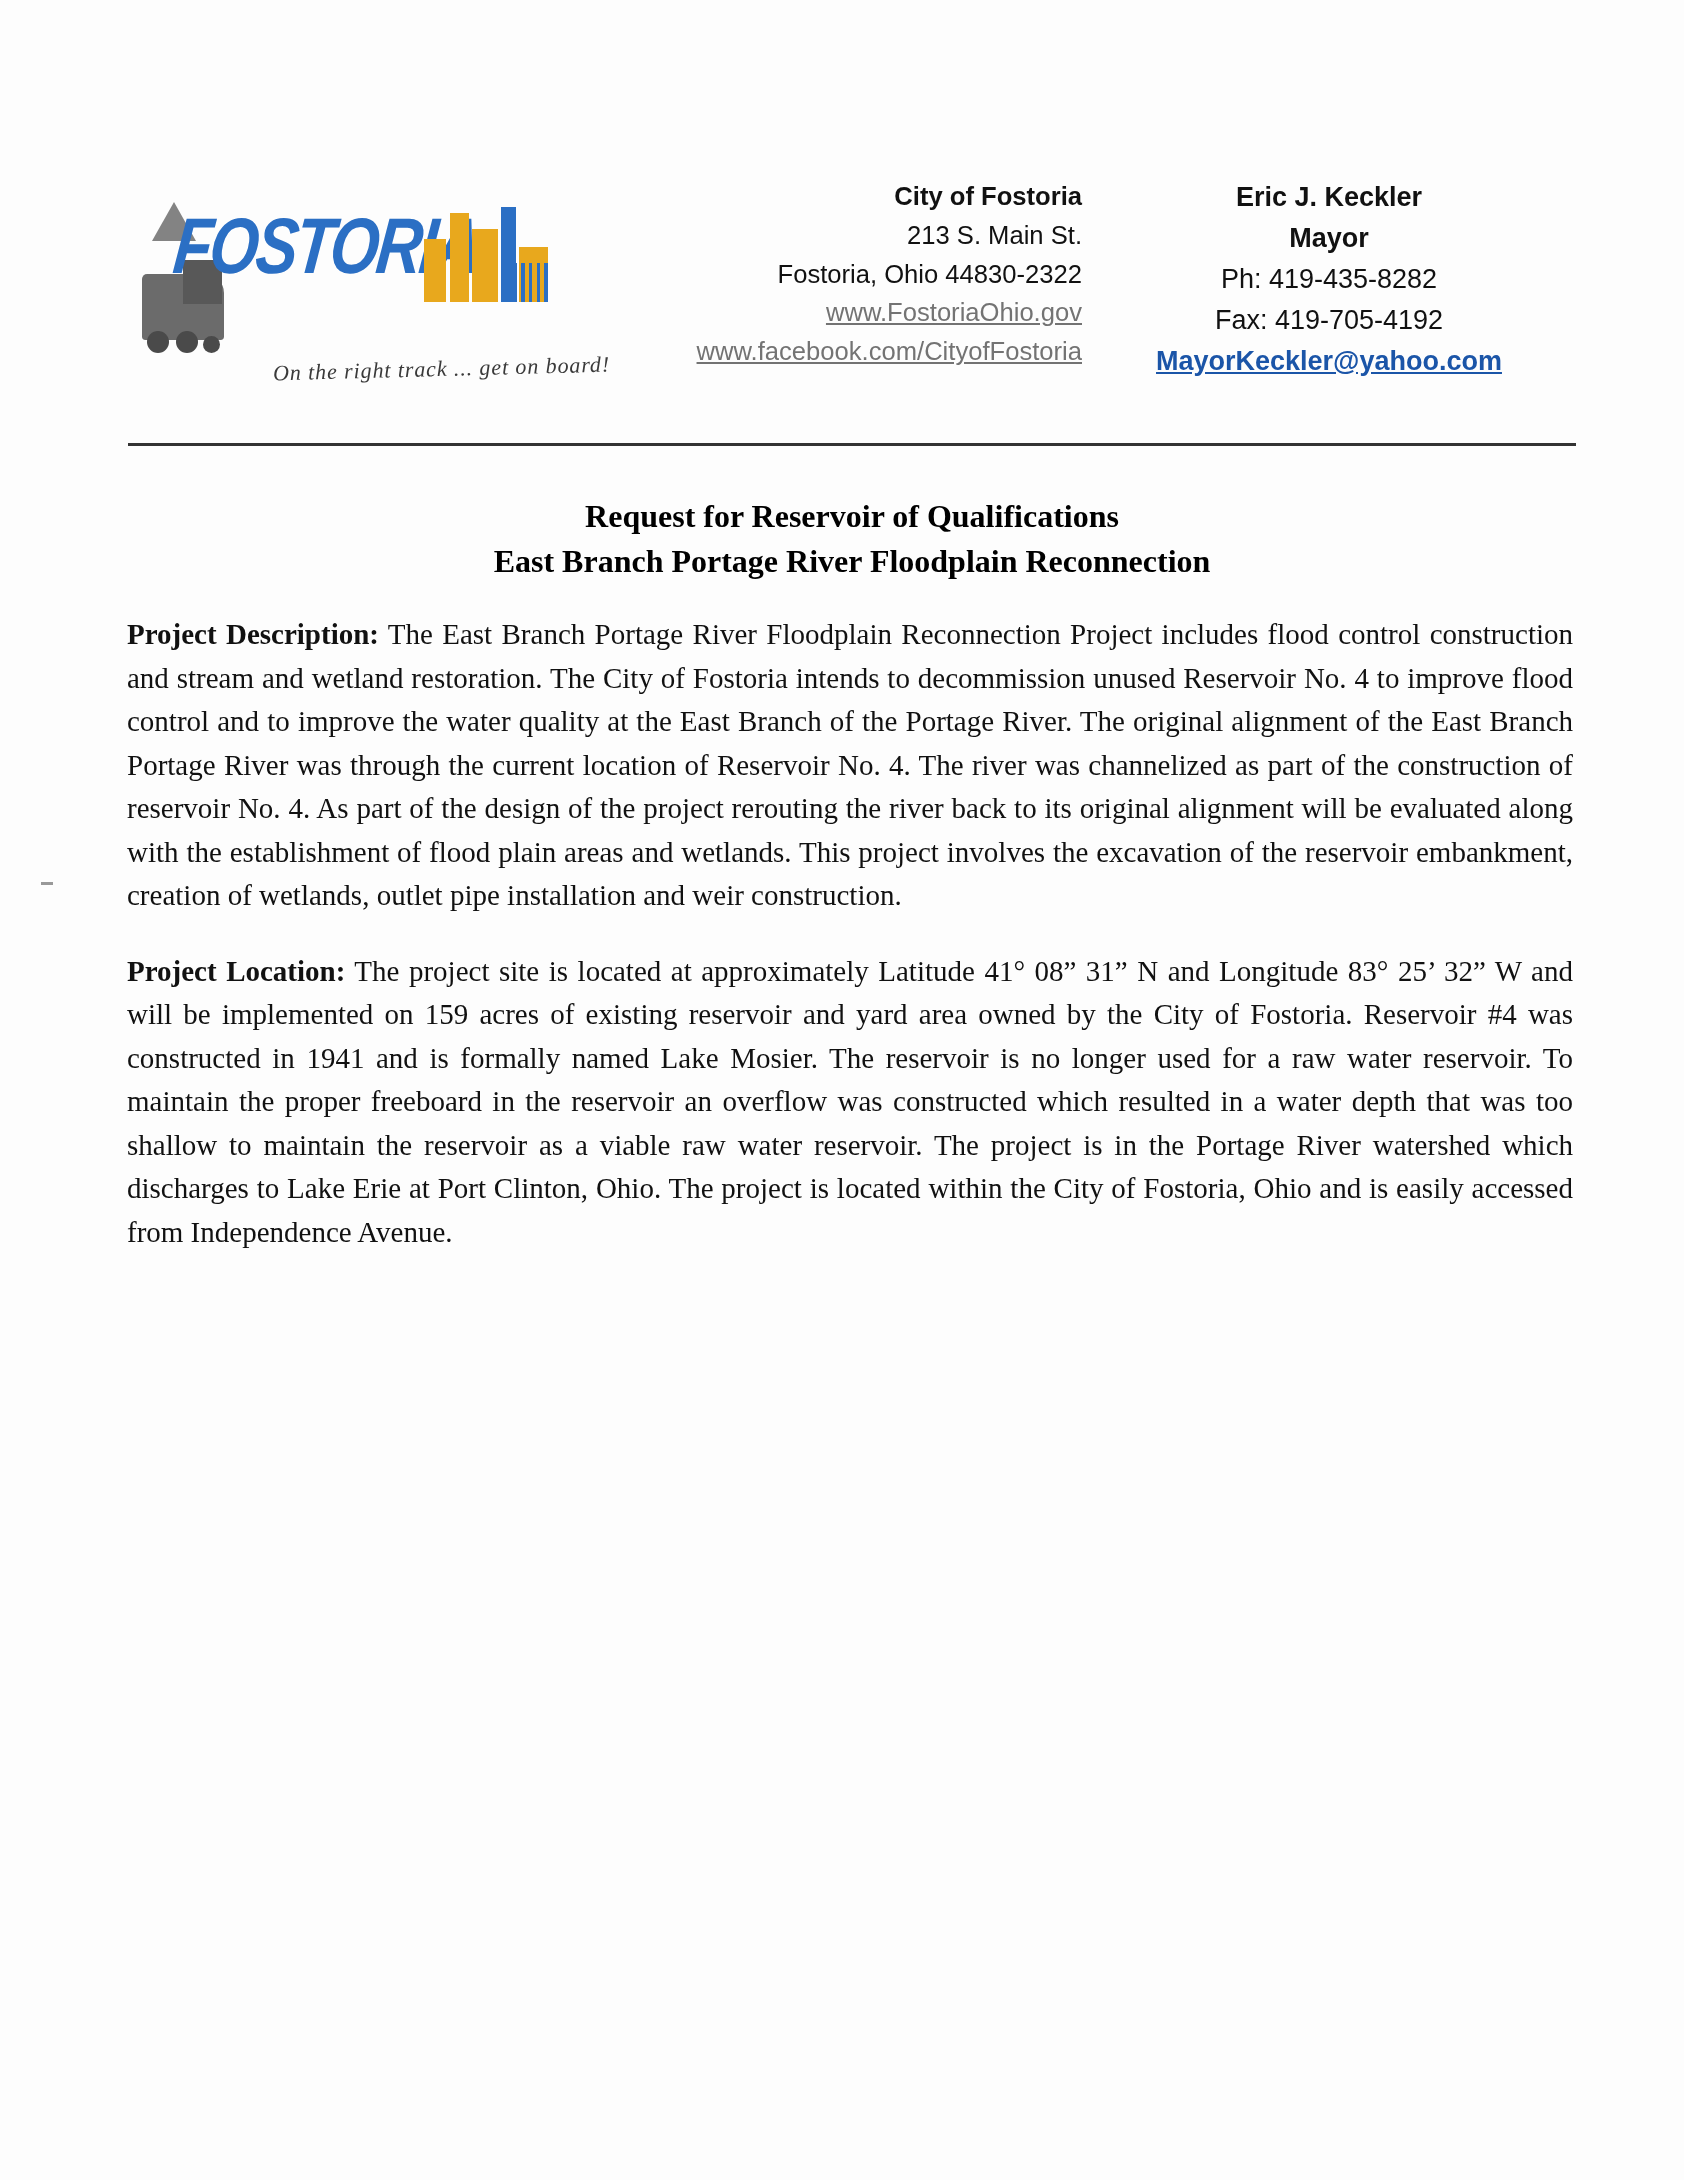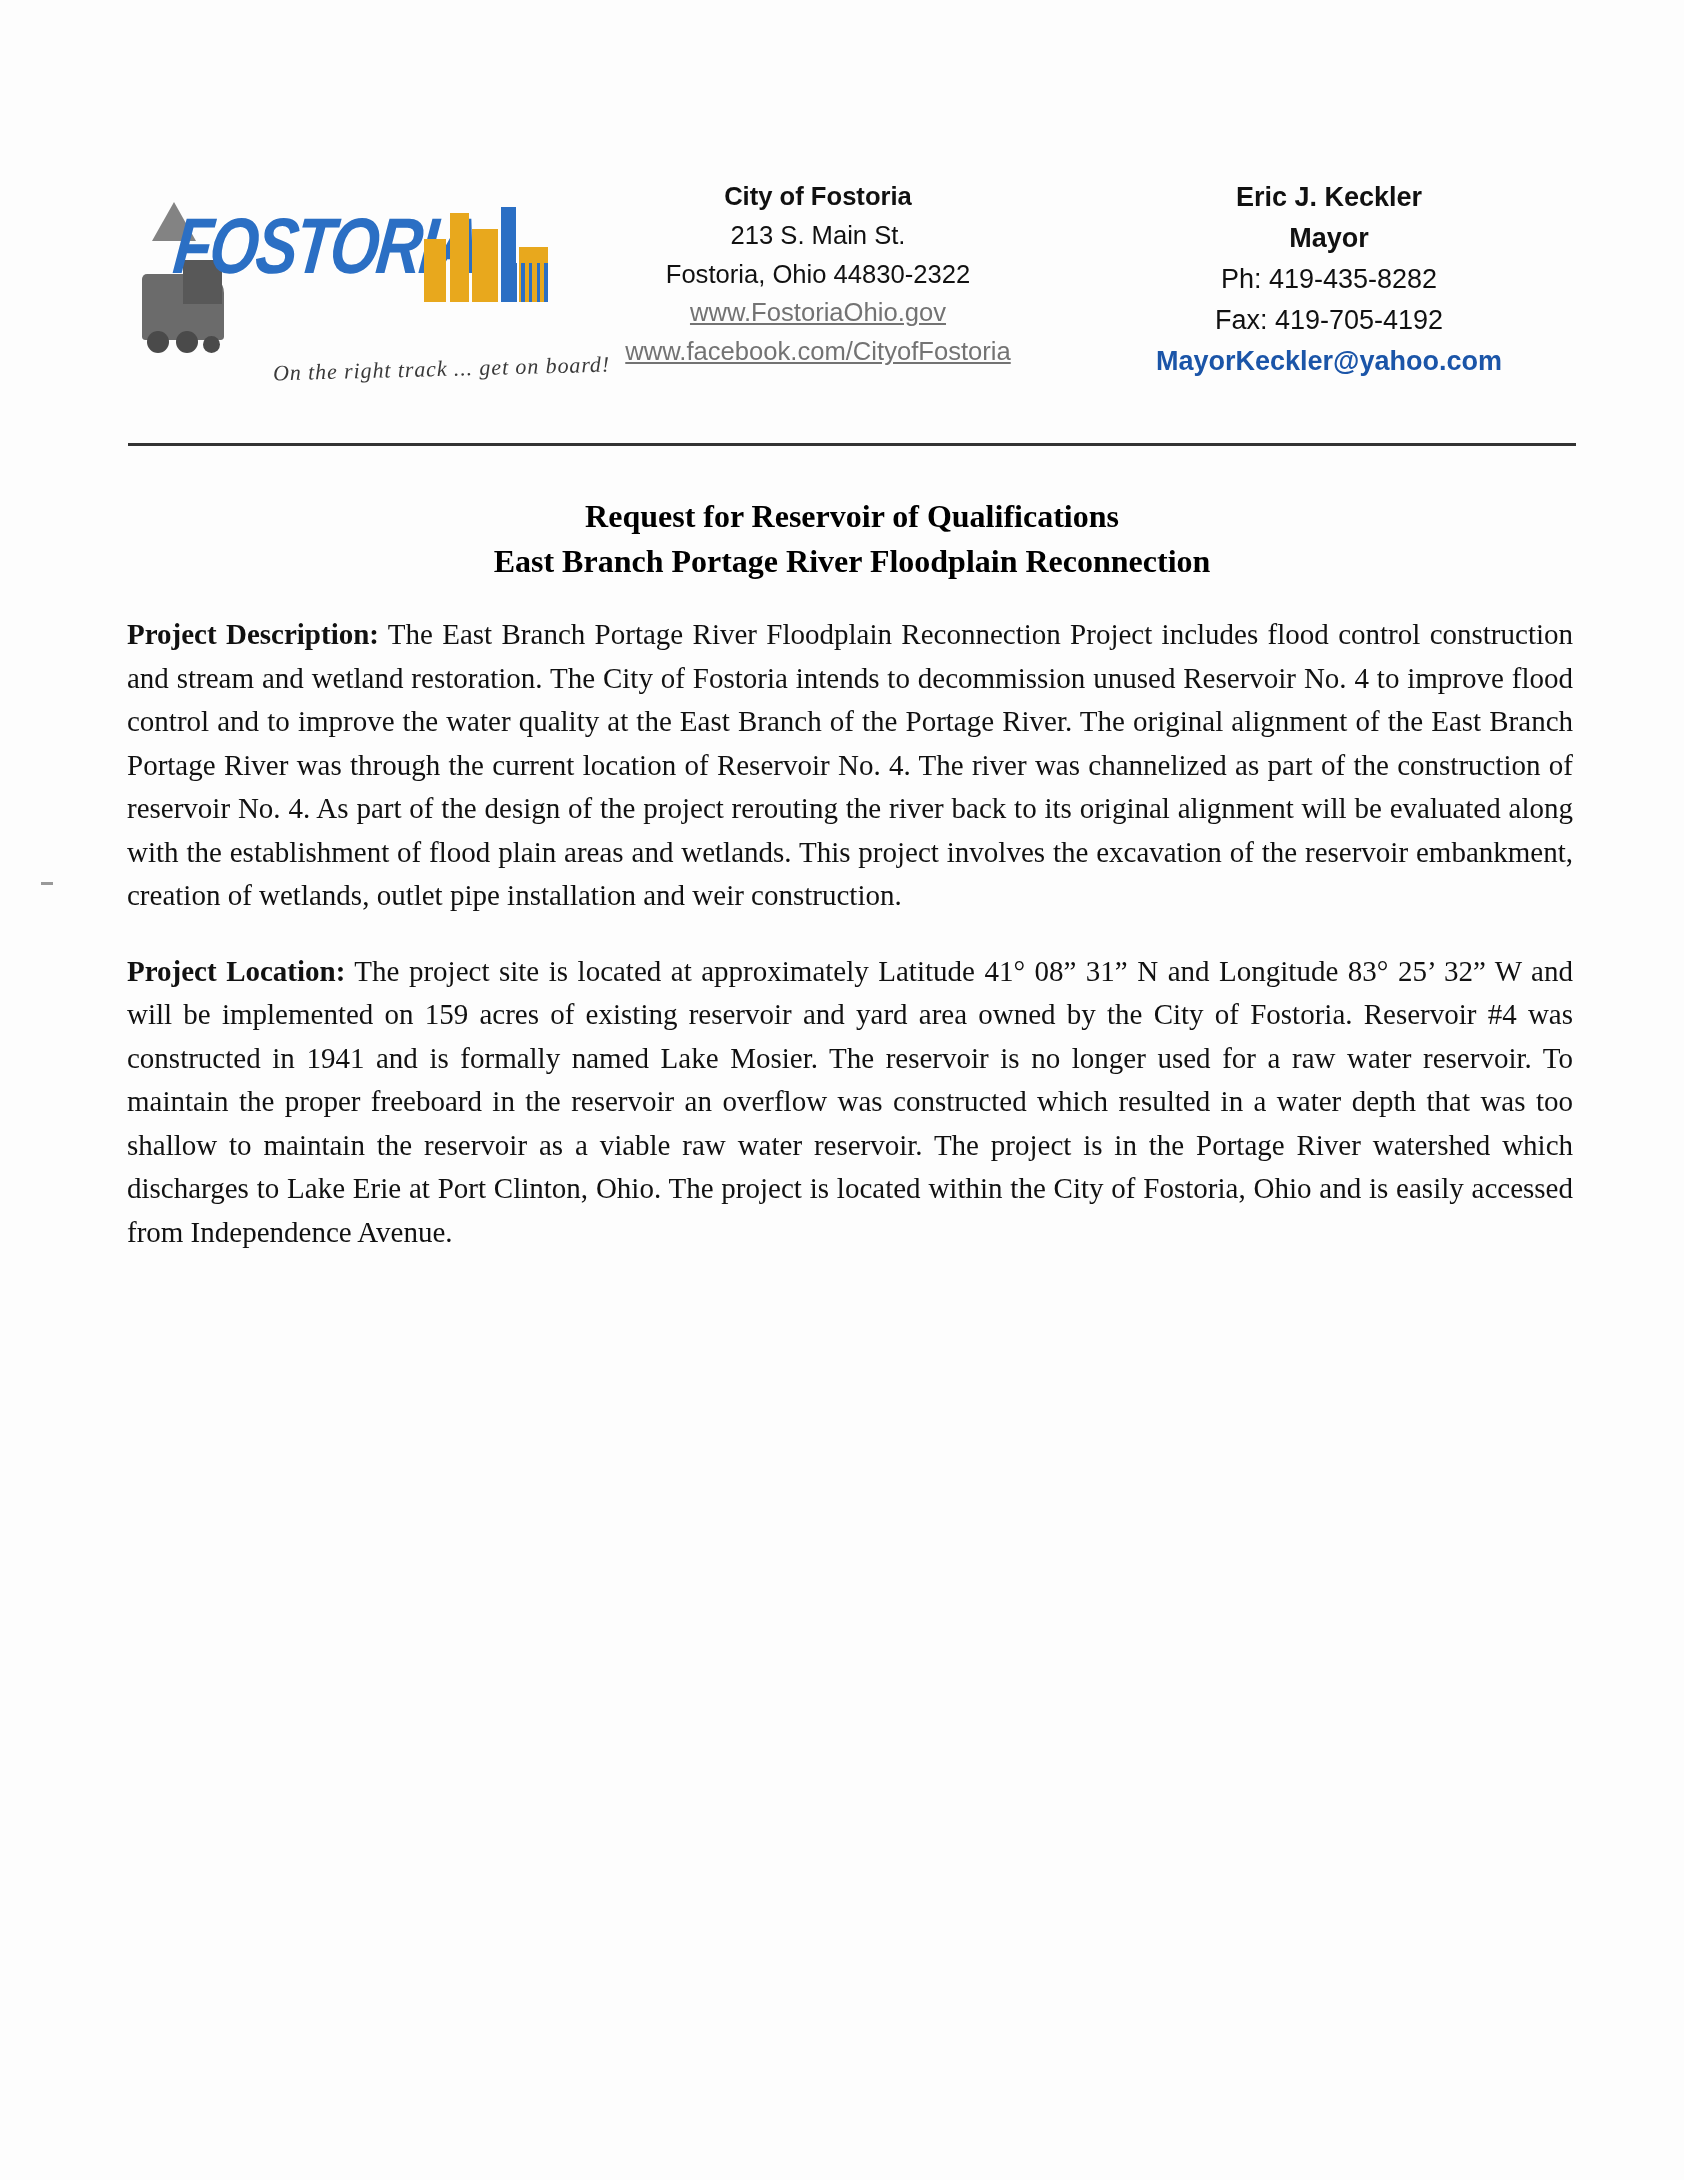--- a/index.html
+++ b/index.html
@@ -128,21 +128,21 @@
     font-style: italic;
     font-size: 22px;
     color: #3a3a3a;
     letter-spacing: 0.9px;
     transform: rotate(-1.5deg);
     white-space: nowrap;
   }
 
   .addr-block {
     width: 528px;
-    text-align: center;
+    text-align: right;
     font-family: "Liberation Sans", sans-serif;
     font-size: 25.6px;
     line-height: 1.52;
     color: #111;
     padding-top: 6.8px;
   }
   .addr-block .b { font-weight: bold; }
   .addr-block .link {
     font-weight: normal;
     color: #737373;
@@ -155,20 +155,21 @@
     font-family: "Liberation Sans", sans-serif;
     font-size: 27px;
     line-height: 1.52;
     color: #111;
     padding-top: 6.8px;
   }
   .contact-block .b { font-weight: bold; }
   .contact-block .link {
     font-weight: bold;
     color: #1b55a8;
+    text-decoration: underline;
   }
 
   .rule {
     position: absolute;
     top: 443px;
     left: 128px;
     width: 1448px;
     height: 3.4px;
     background: #333333;
   }

